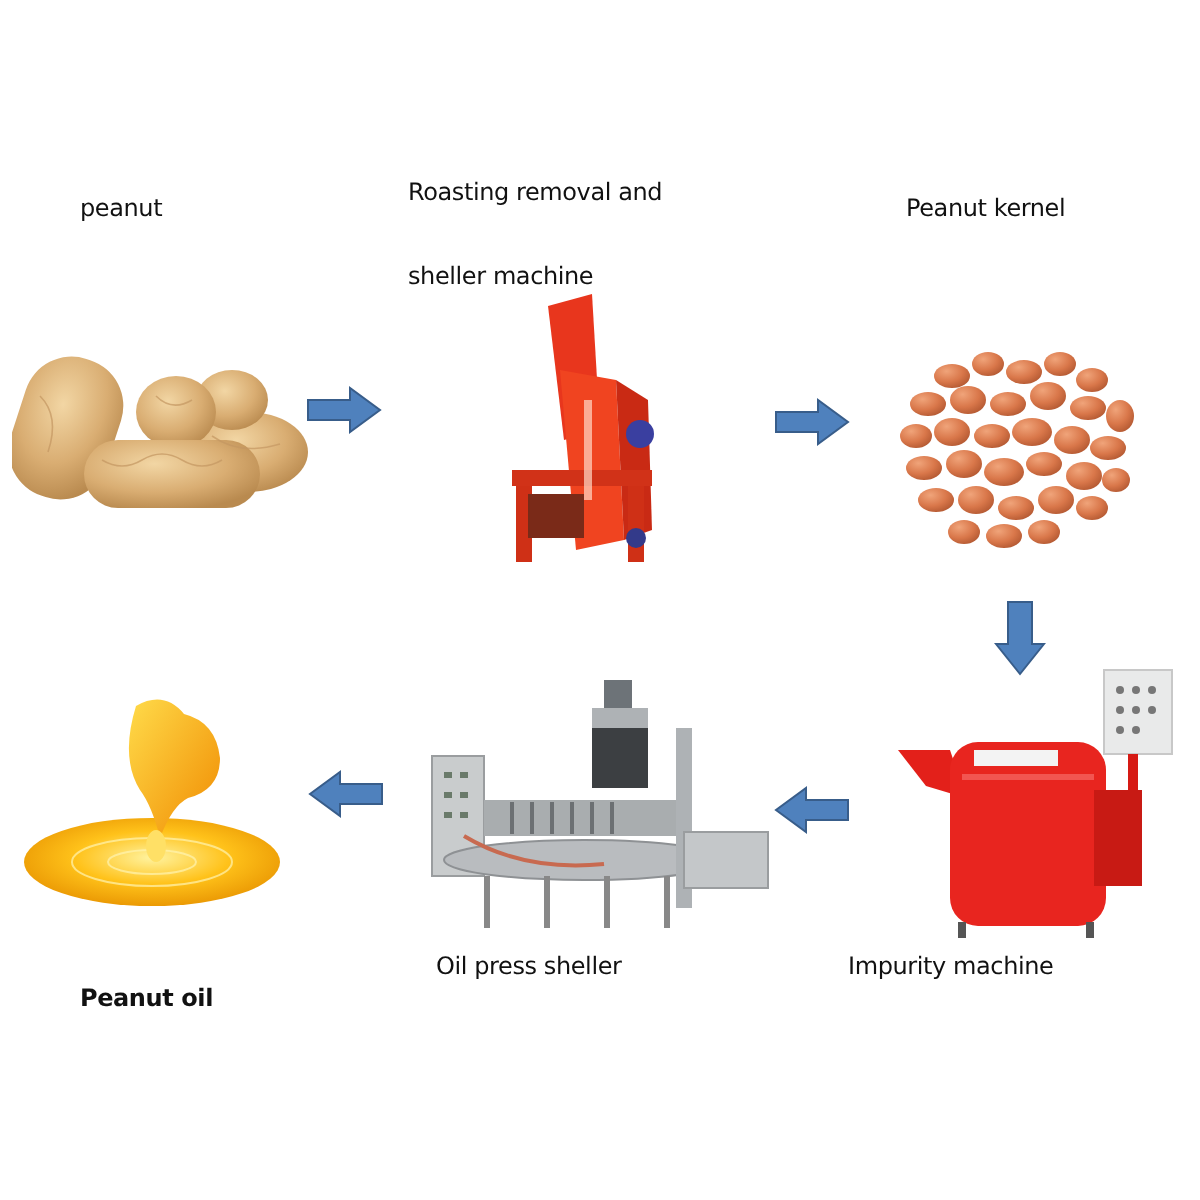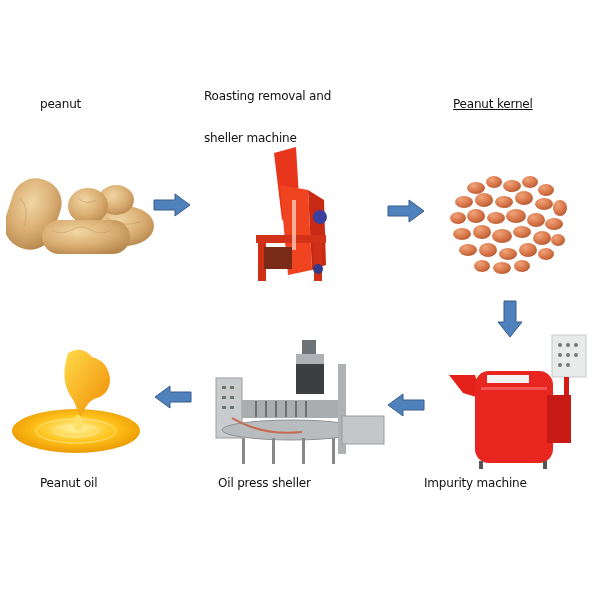--- a/index.html
+++ b/index.html
@@ -9,24 +9,24 @@
     .node { position: absolute; }
     .arrow { position: absolute; }
     svg { display: block; }
   </style>
 </head>
 <body>
 
 <div class="label" style="left:40px; top:97px;">peanut</div>
 <div class="label" style="left:204px; top:89px;">Roasting removal and</div>
 <div class="label" style="left:204px; top:131px;">sheller machine</div>
-<div class="label" style="left:453px; top:97px;text-decoration:underline;">Peanut kernel</div>
+<div class="label" style="left:453px; top:97px;">Peanut kernel</div>
 <div class="label" style="left:424px; top:476px;">Impurity machine</div>
 <div class="label" style="left:218px; top:476px;">Oil press sheller</div>
-<div class="label" style="left:40px; top:476px;">Peanut oil</div>
+<div class="label" style="left:40px; top:492px;font-weight:bold;">Peanut oil</div>
 
 <div class="node" style="left:6px; top:168px;">
   <svg width="150" height="90" viewBox="0 0 150 90">
     <defs>
       <radialGradient id="shell" cx="40%" cy="35%" r="70%">
         <stop offset="0" stop-color="#f2d6a4"></stop>
         <stop offset="0.6" stop-color="#d9ad72"></stop>
         <stop offset="1" stop-color="#b98a4f"></stop>
       </radialGradient>
     </defs>

